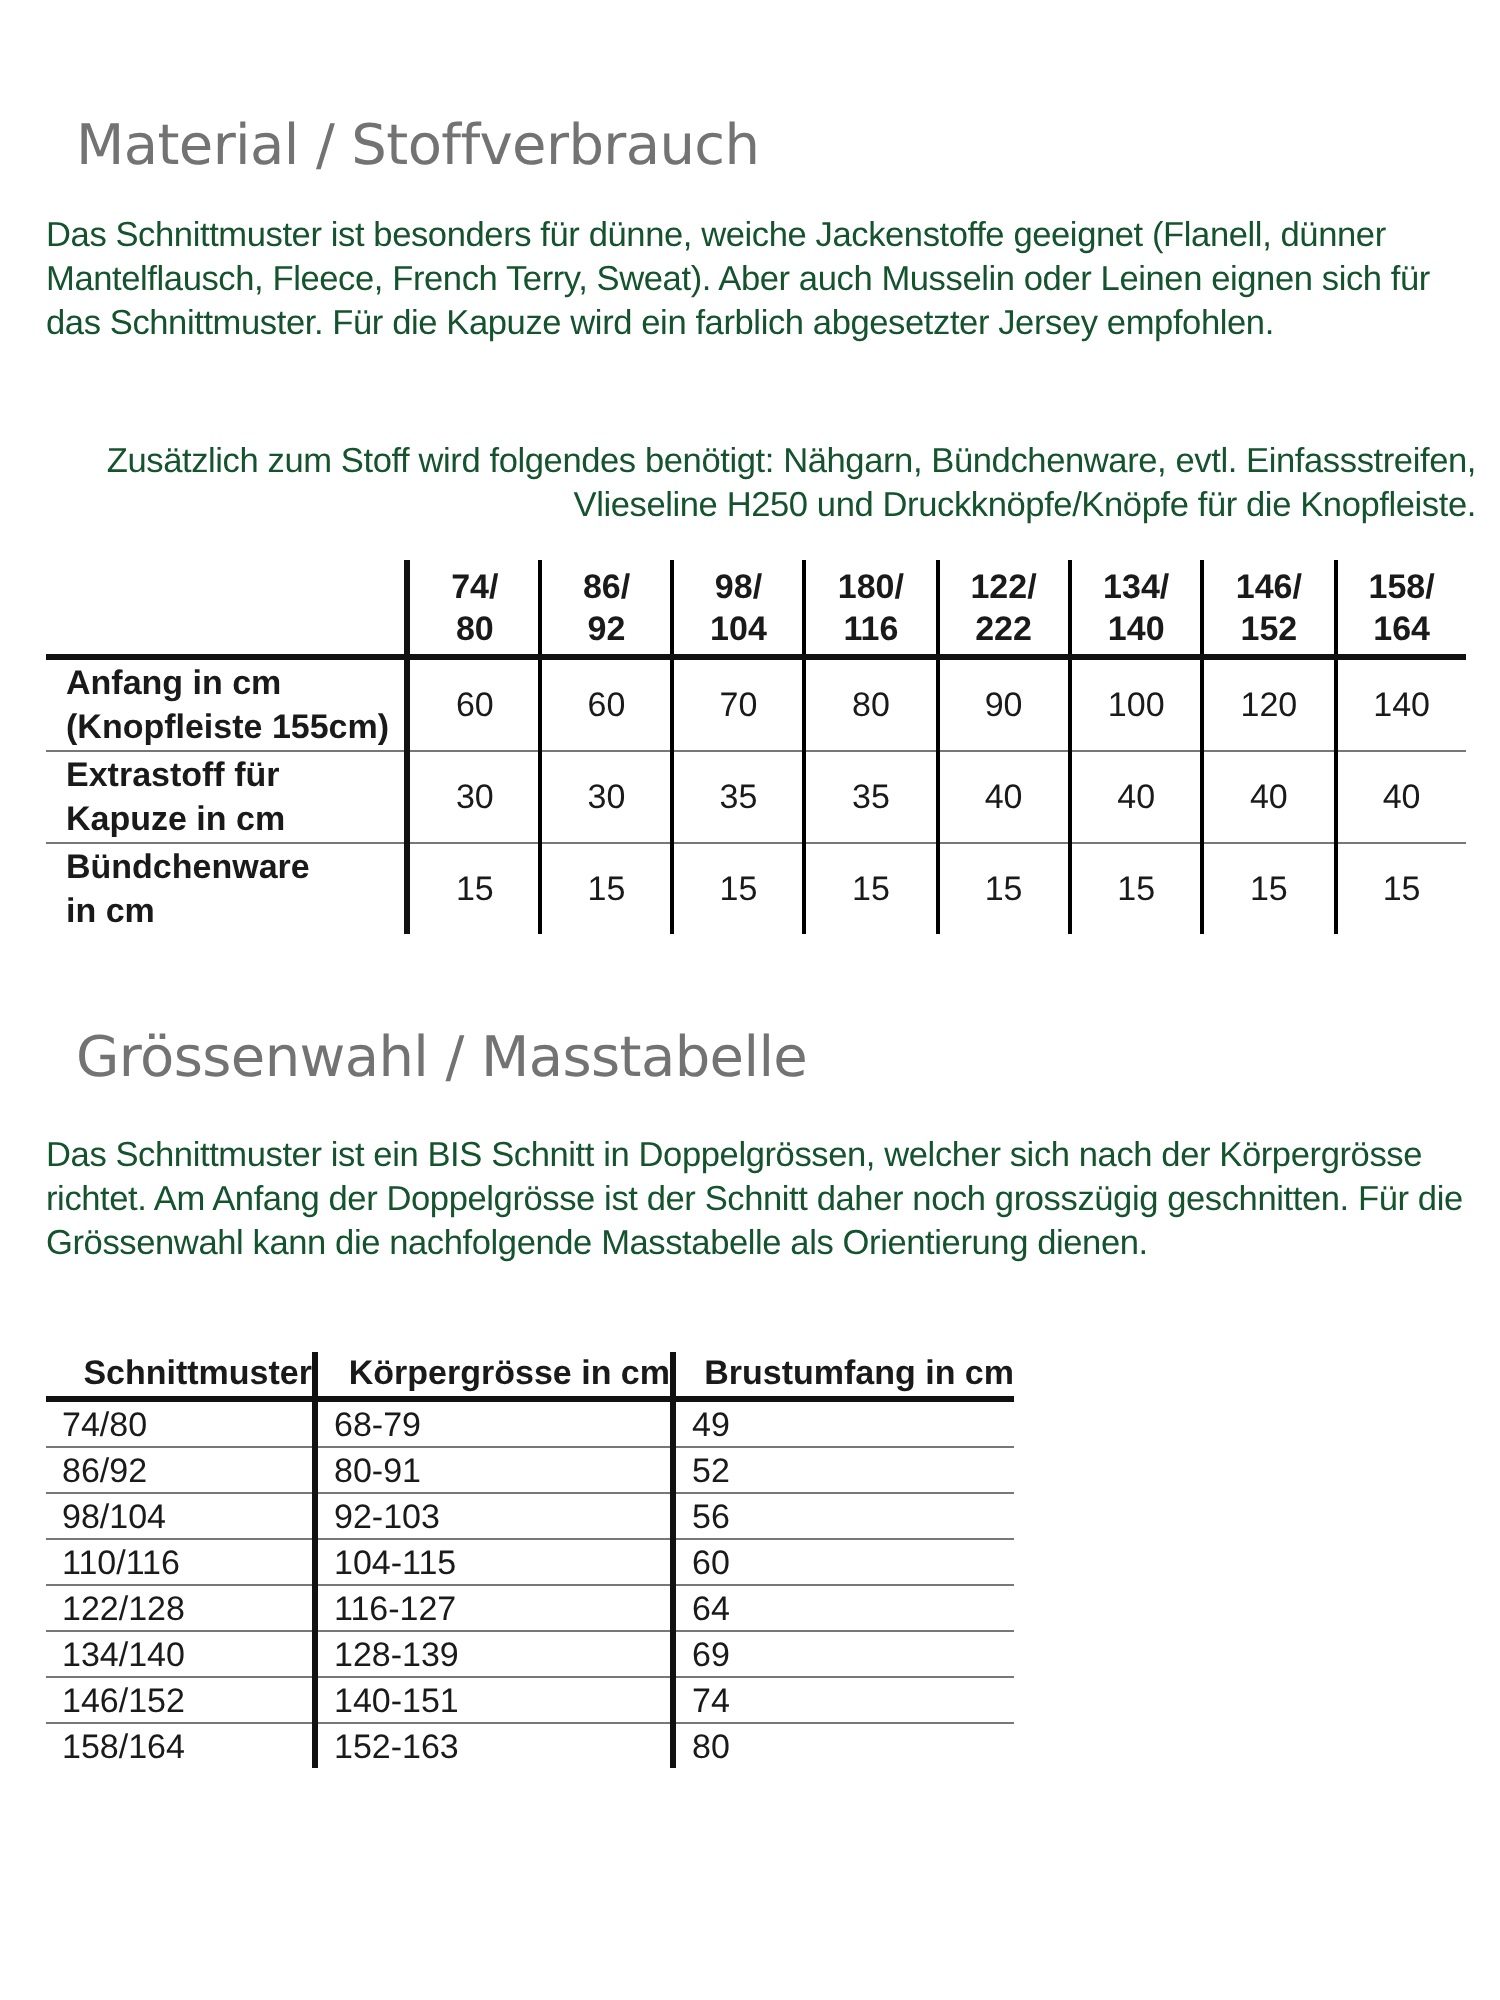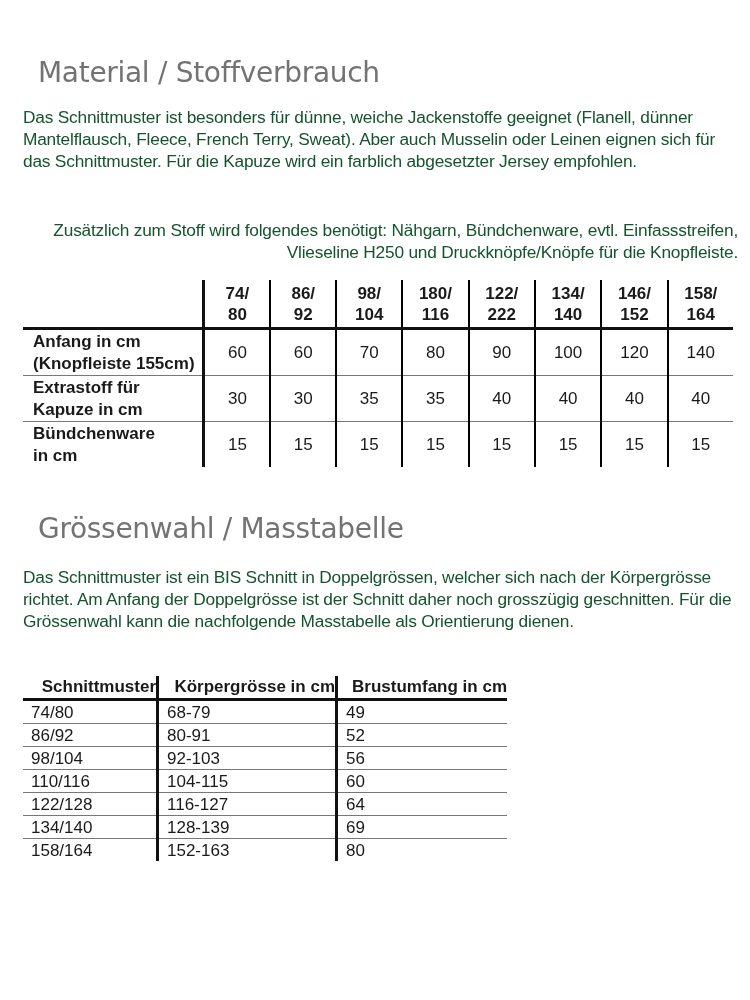--- a/index.html
+++ b/index.html
@@ -127,18 +127,23 @@
         <td class="c1">122/128</td>
         <td class="c2">116-127</td>
         <td class="c3">64</td>
       </tr>
     <tr class="dr">
         <td class="c1">134/140</td>
         <td class="c2">128-139</td>
         <td class="c3">69</td>
       </tr>
     <tr class="dr">
+        <td class="c1">146/152</td>
+        <td class="c2">140-151</td>
+        <td class="c3">74</td>
+      </tr>
+    <tr class="dr">
         <td class="c1">158/164</td>
         <td class="c2">152-163</td>
         <td class="c3">80</td>
       </tr>
   </tbody>
 </table>
 
 </body></html>

